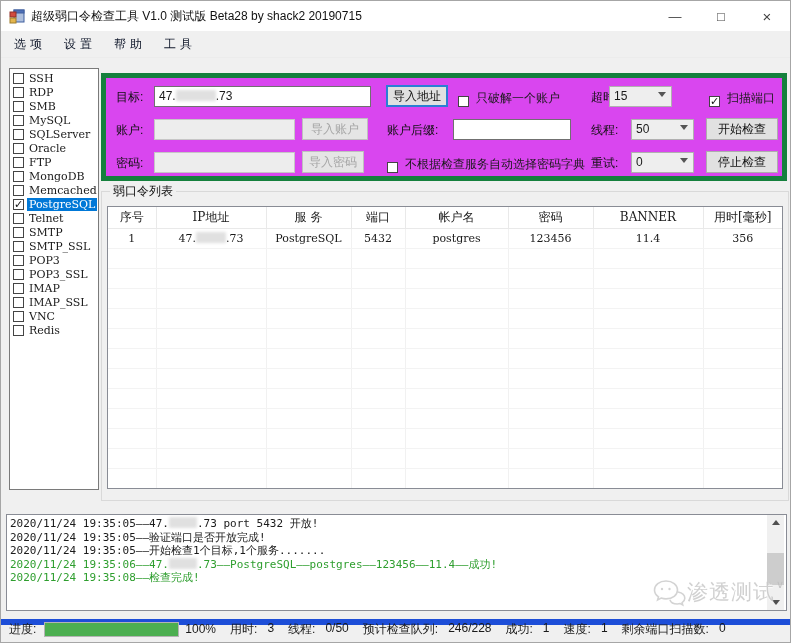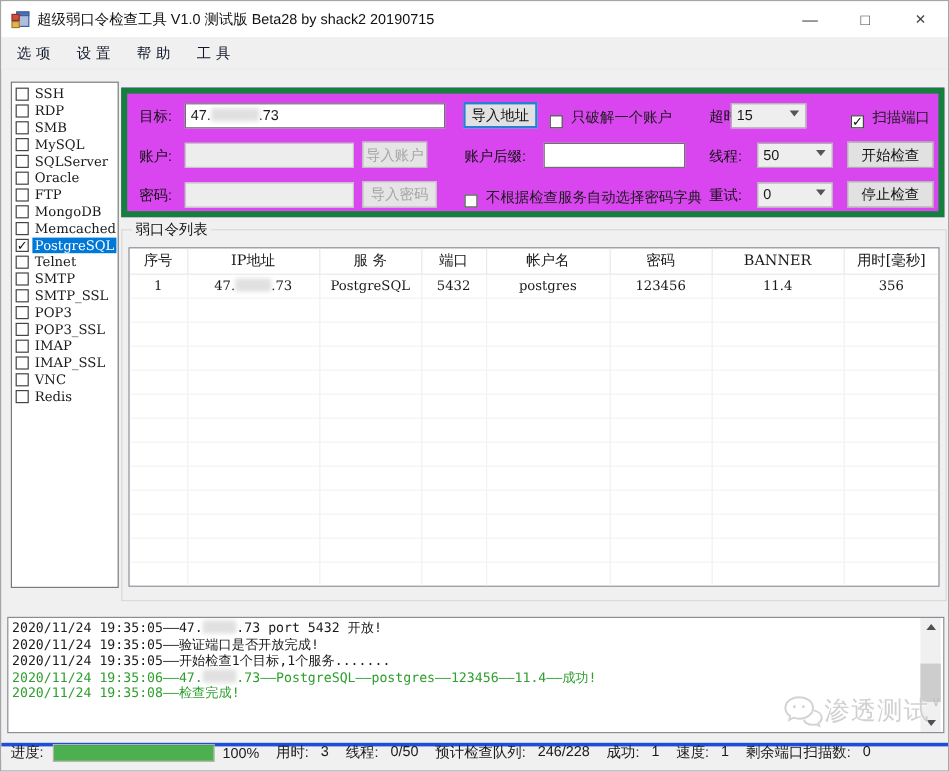--- a/index.html
+++ b/index.html
@@ -53,21 +53,21 @@
   .sb-up { top:0; } .sb-down { bottom:0; }
   .tri-up { border-left:4px solid transparent; border-right:4px solid transparent; border-bottom:5px solid #505050; }
   .tri-down { border-left:4px solid transparent; border-right:4px solid transparent; border-top:5px solid #505050; }
   .sb-thumb { position:absolute; left:0; top:38px; width:17px; height:32px; background:#cdcdcd; }
   .redact { display:inline-block; height:11px; background:#e0e0e0; filter:blur(1.6px); border-radius:1px; vertical-align:-1px; }
   
   .watermark { position:absolute; right:6px; top:577px; display:flex; align-items:flex-start; color:#c9c9c9; opacity:.85; pointer-events:none; }
   .watermark .wm-text { font-size:21px; letter-spacing:1px; text-shadow:0 1px 1px #fff; }
   .watermark .wm-arrow { font-size:11px; margin-left:1px; color:#bdbdbd; }
   
-  .statusbar { position:absolute; left:0; top:618px; right:0; height:14px; background:#f0f0f0; border-top:3px solid #1d4ed8; display:flex; align-items:center; font-size:12px; }
+  .statusbar { position:absolute; left:0; top:618px; right:0; height:14px; background:#f0f0f0; border-top:6px solid #1d4ed8; display:flex; align-items:center; font-size:12px; }
   .sb-label { margin-left:14px; white-space:nowrap; }
   .sb-value { margin-left:10px; white-space:nowrap; }
   .progress-track { width:135px; height:15px; border:1px solid #b4b4b4; background:#fff; margin-left:8px; }
   .progress-fill { height:100%; background:#4caf50; }
   .pct { margin-left:6px; }
 </style>
 </head>
 <body>
 
 <div class="window">
@@ -188,21 +188,21 @@
     <div class="combo" style="left:503px; top:8px;">
       <span>15</span><span class="chev"></span>
     </div>
     <div class="check" style="left:603px; top:7px;">
       <span class="cbx checked"></span>
       <span style="margin-left:4px;">扫描端口</span>
     </div>
 
     <span class="lbl" style="left:10px; top:41px;">账户:</span>
     <div class="txt disabled" style="left:48px; top:41px; width:141px;"></div>
-    <div class="btn disabled" style="left:196px; top:40px; width:54px;">导入账户</div>
+    <div class="btn disabled" style="left:196px; top:40px; width:66px;">导入账户</div>
     <span class="lbl" style="left:281px; top:41px;">账户后缀:</span>
     <div class="txt" style="left:347px; top:41px; width:118px;"><span></span></div>
     <span class="lbl" style="left:485px; top:41px;">线程:</span>
     <div class="combo" style="left:525px; top:41px;">
       <span>50</span><span class="chev"></span>
     </div>
     <div class="btn" style="left:600px; top:40px; width:72px;">开始检查</div>
 
     <span class="lbl" style="left:10px; top:74px;">密码:</span>
     <div class="txt disabled" style="left:48px; top:74px; width:141px;"></div>

